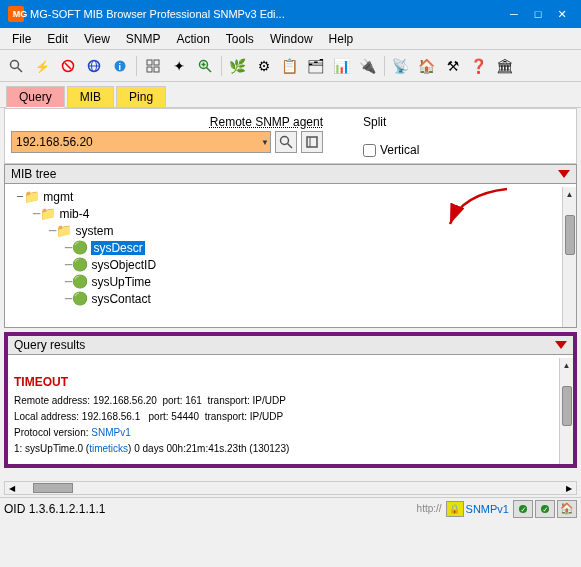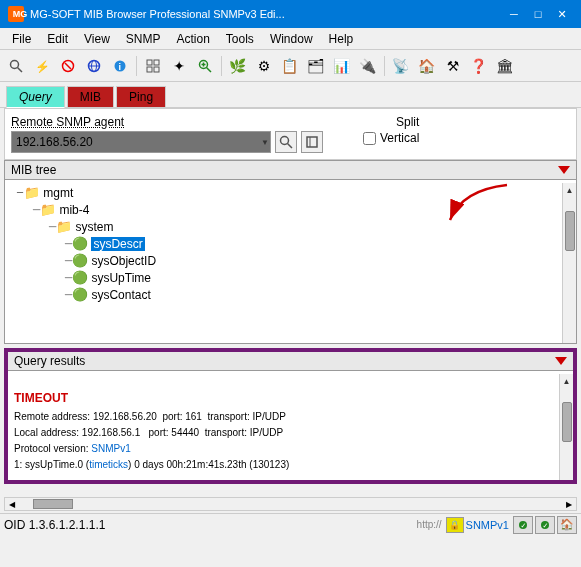--- a/index.html
+++ b/index.html
@@ -106,31 +106,30 @@
     .tabs {
       display: flex;
       background: #f0f0f0;
       padding: 4px 6px 0 6px;
       border-bottom: 1px solid #ccc;
     }
     .tab {
       padding: 3px 12px;
       border: 1px solid #ccc;
       border-bottom: none;
-      background: #b91c1c;
+      background: #fde047;
       cursor: pointer;
       font-size: 12px;
       margin-right: 2px;
     }
     .tab.active {
-      background: #5eead4;
+      background: #fca5a5;
       border-bottom: 1px solid white;
       margin-bottom: -1px;
       z-index: 1;
-      font-style: italic;
     }
 
     
     .main-panel {
       background: white;
       padding: 6px;
       border: 1px solid #ccc;
       margin: 0 4px;
     }
     .agent-label-section {
@@ -140,33 +139,34 @@
       width: 100%;
     }
     .form-group {
       display: flex;
       flex-direction: column;
       gap: 2px;
     }
     .form-label {
       font-size: 12px;
       text-decoration: underline dotted;
+      text-align: right;
     }
     .agent-input-row {
       display: flex;
       align-items: center;
       gap: 4px;
     }
     .agent-combo {
       width: 260px;
       height: 22px;
       border: 1px solid #999;
       font-size: 12px;
       padding: 2px 4px;
-      background: #737373;
+      background: #fdba74;
       appearance: none;
       -webkit-appearance: none;
     }
     .combo-wrapper {
       position: relative;
       display: inline-block;
     }
     .combo-arrow {
       position: absolute;
       right: 2px;
@@ -183,38 +183,38 @@
       background: #f0f0f0;
       cursor: pointer;
       display: flex;
       align-items: center;
       justify-content: center;
       font-size: 12px;
     }
     .split-group {
       display: flex;
       flex-direction: column;
-      align-items: flex-end;
-      gap: 2px;
+      align-items: flex-start;
+      gap: 14px;
     }
     .split-label {
       font-size: 12px;
     }
     .checkbox-row {
       display: flex;
       align-items: center;
       gap: 4px;
       font-size: 12px;
     }
 
     
     .mib-tree-section {
       border: 1px solid #999;
       margin: 0 4px;
-      height: 184px;
+      height: 164px;
       overflow: hidden;
       position: relative;
       background: white;
     }
     .section-header {
       background: #e8e8e8;
       border-bottom: 1px solid #999;
       padding: 2px 6px;
       font-size: 12px;
       display: flex;

